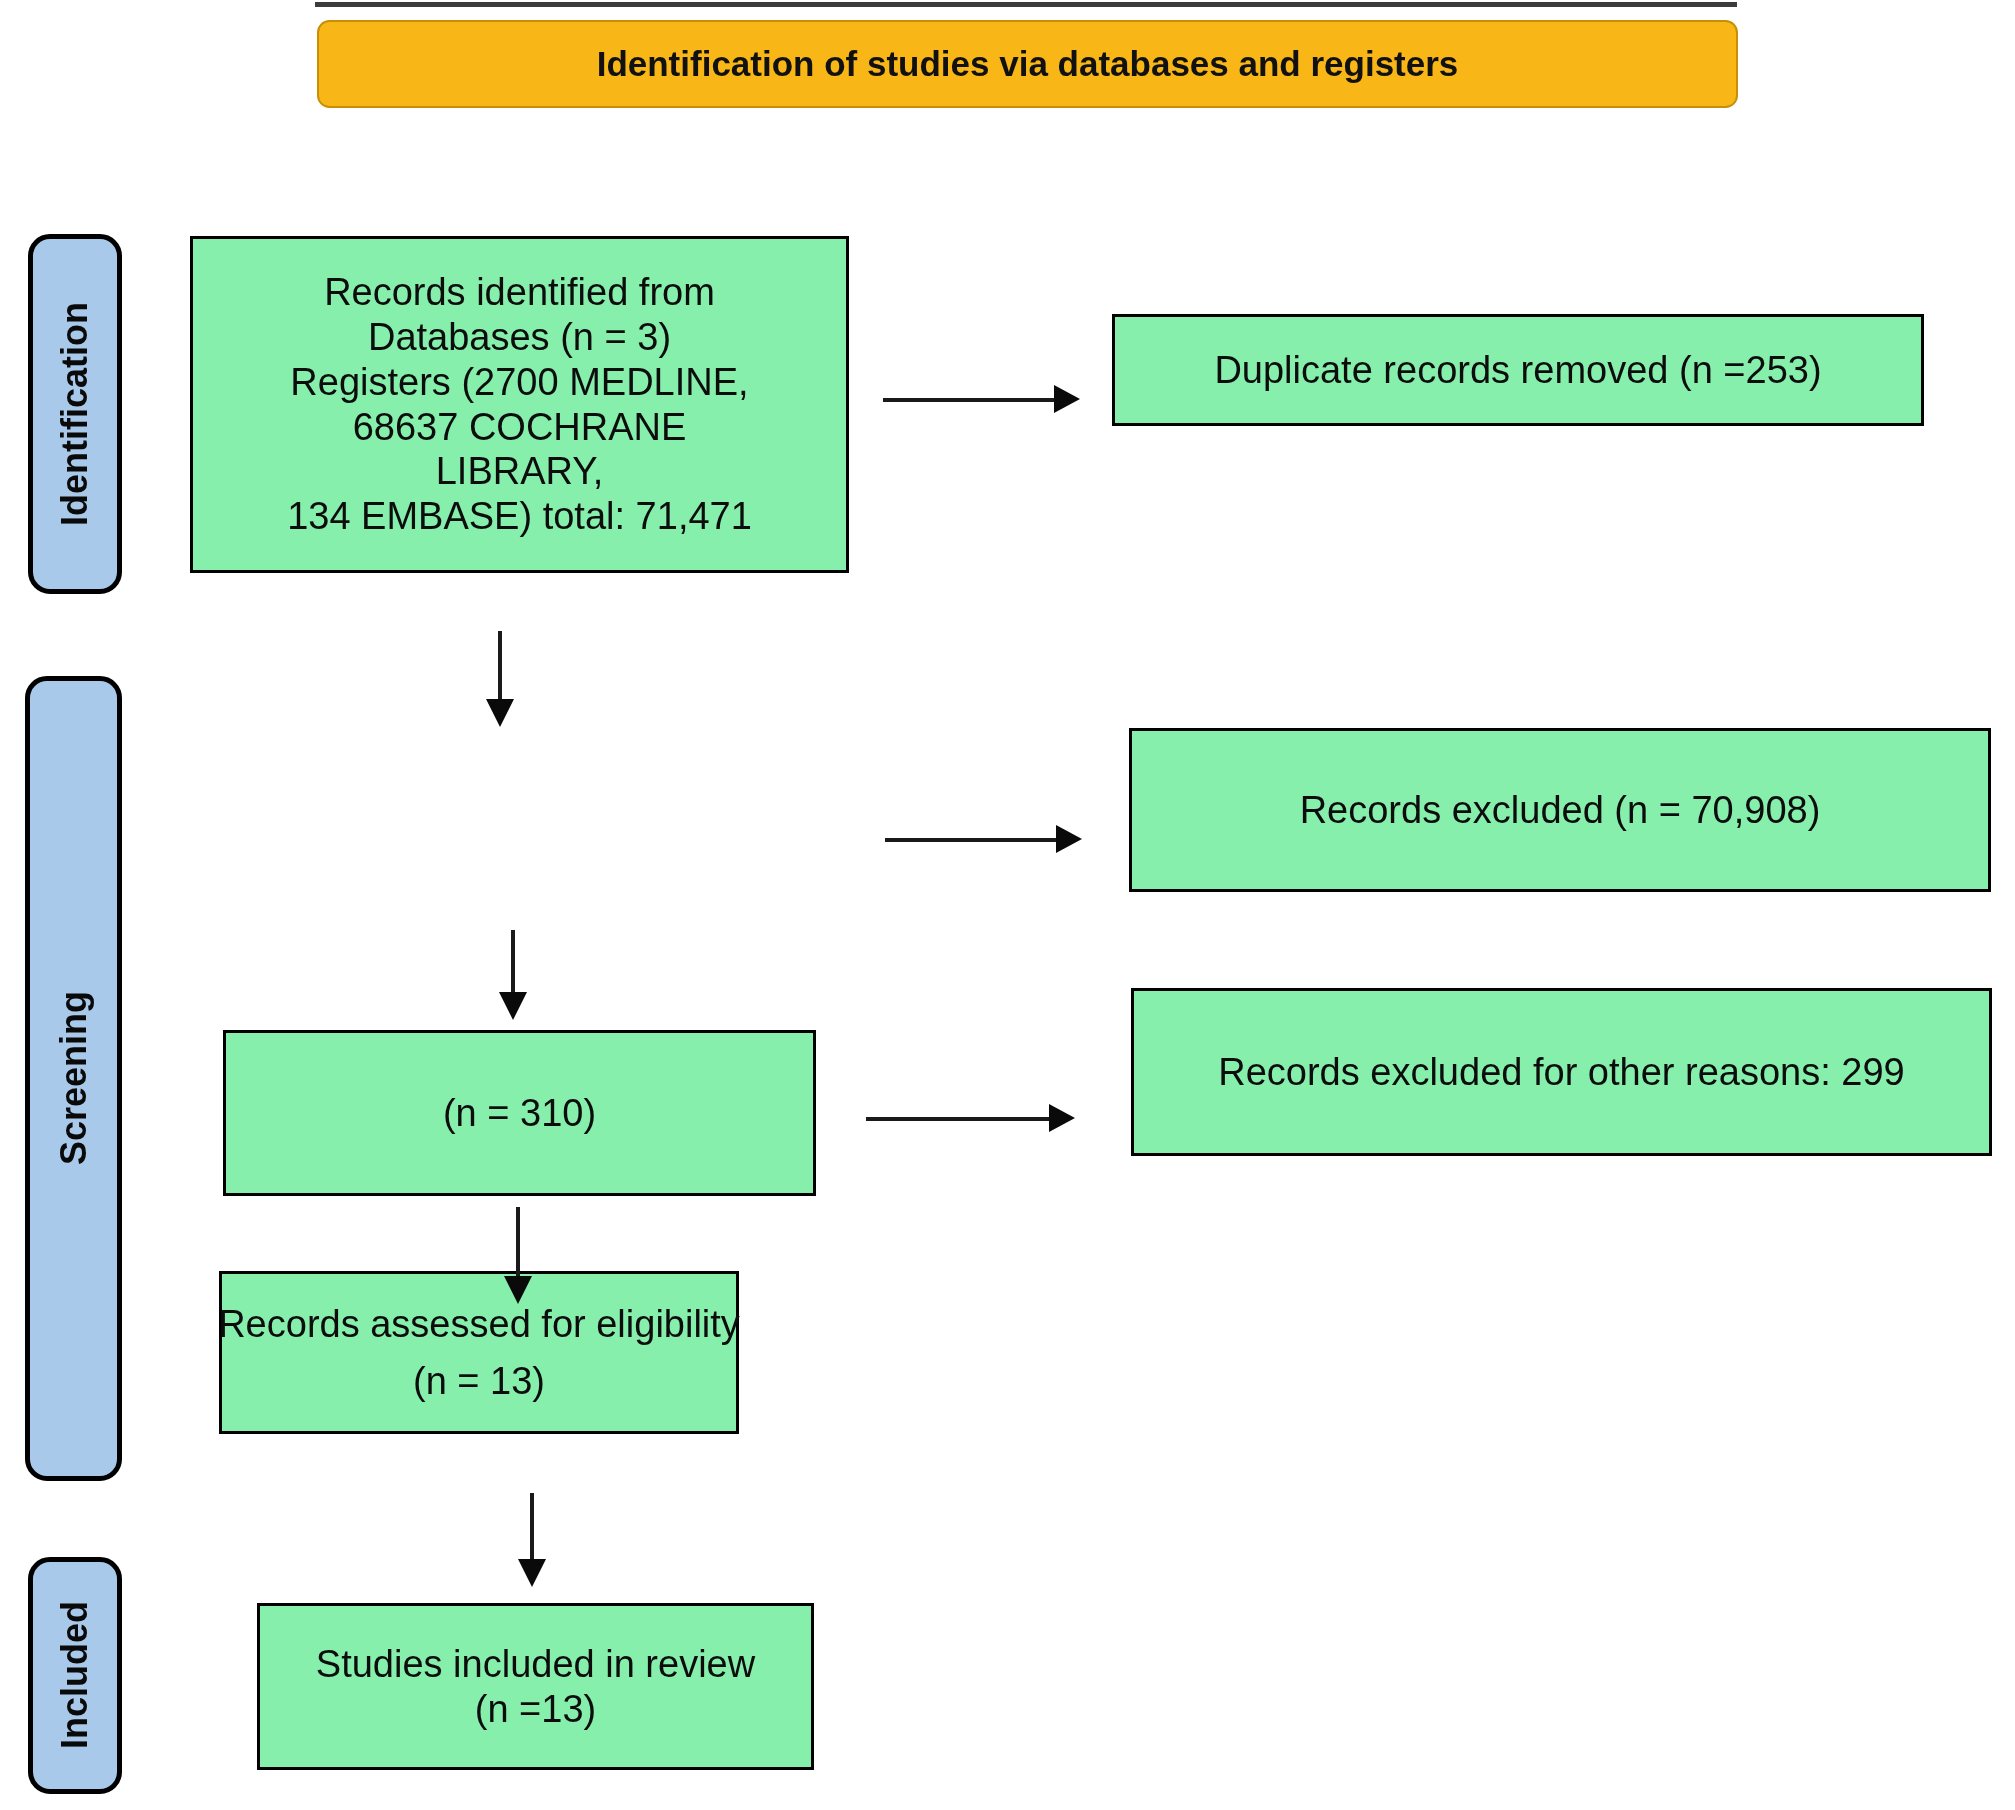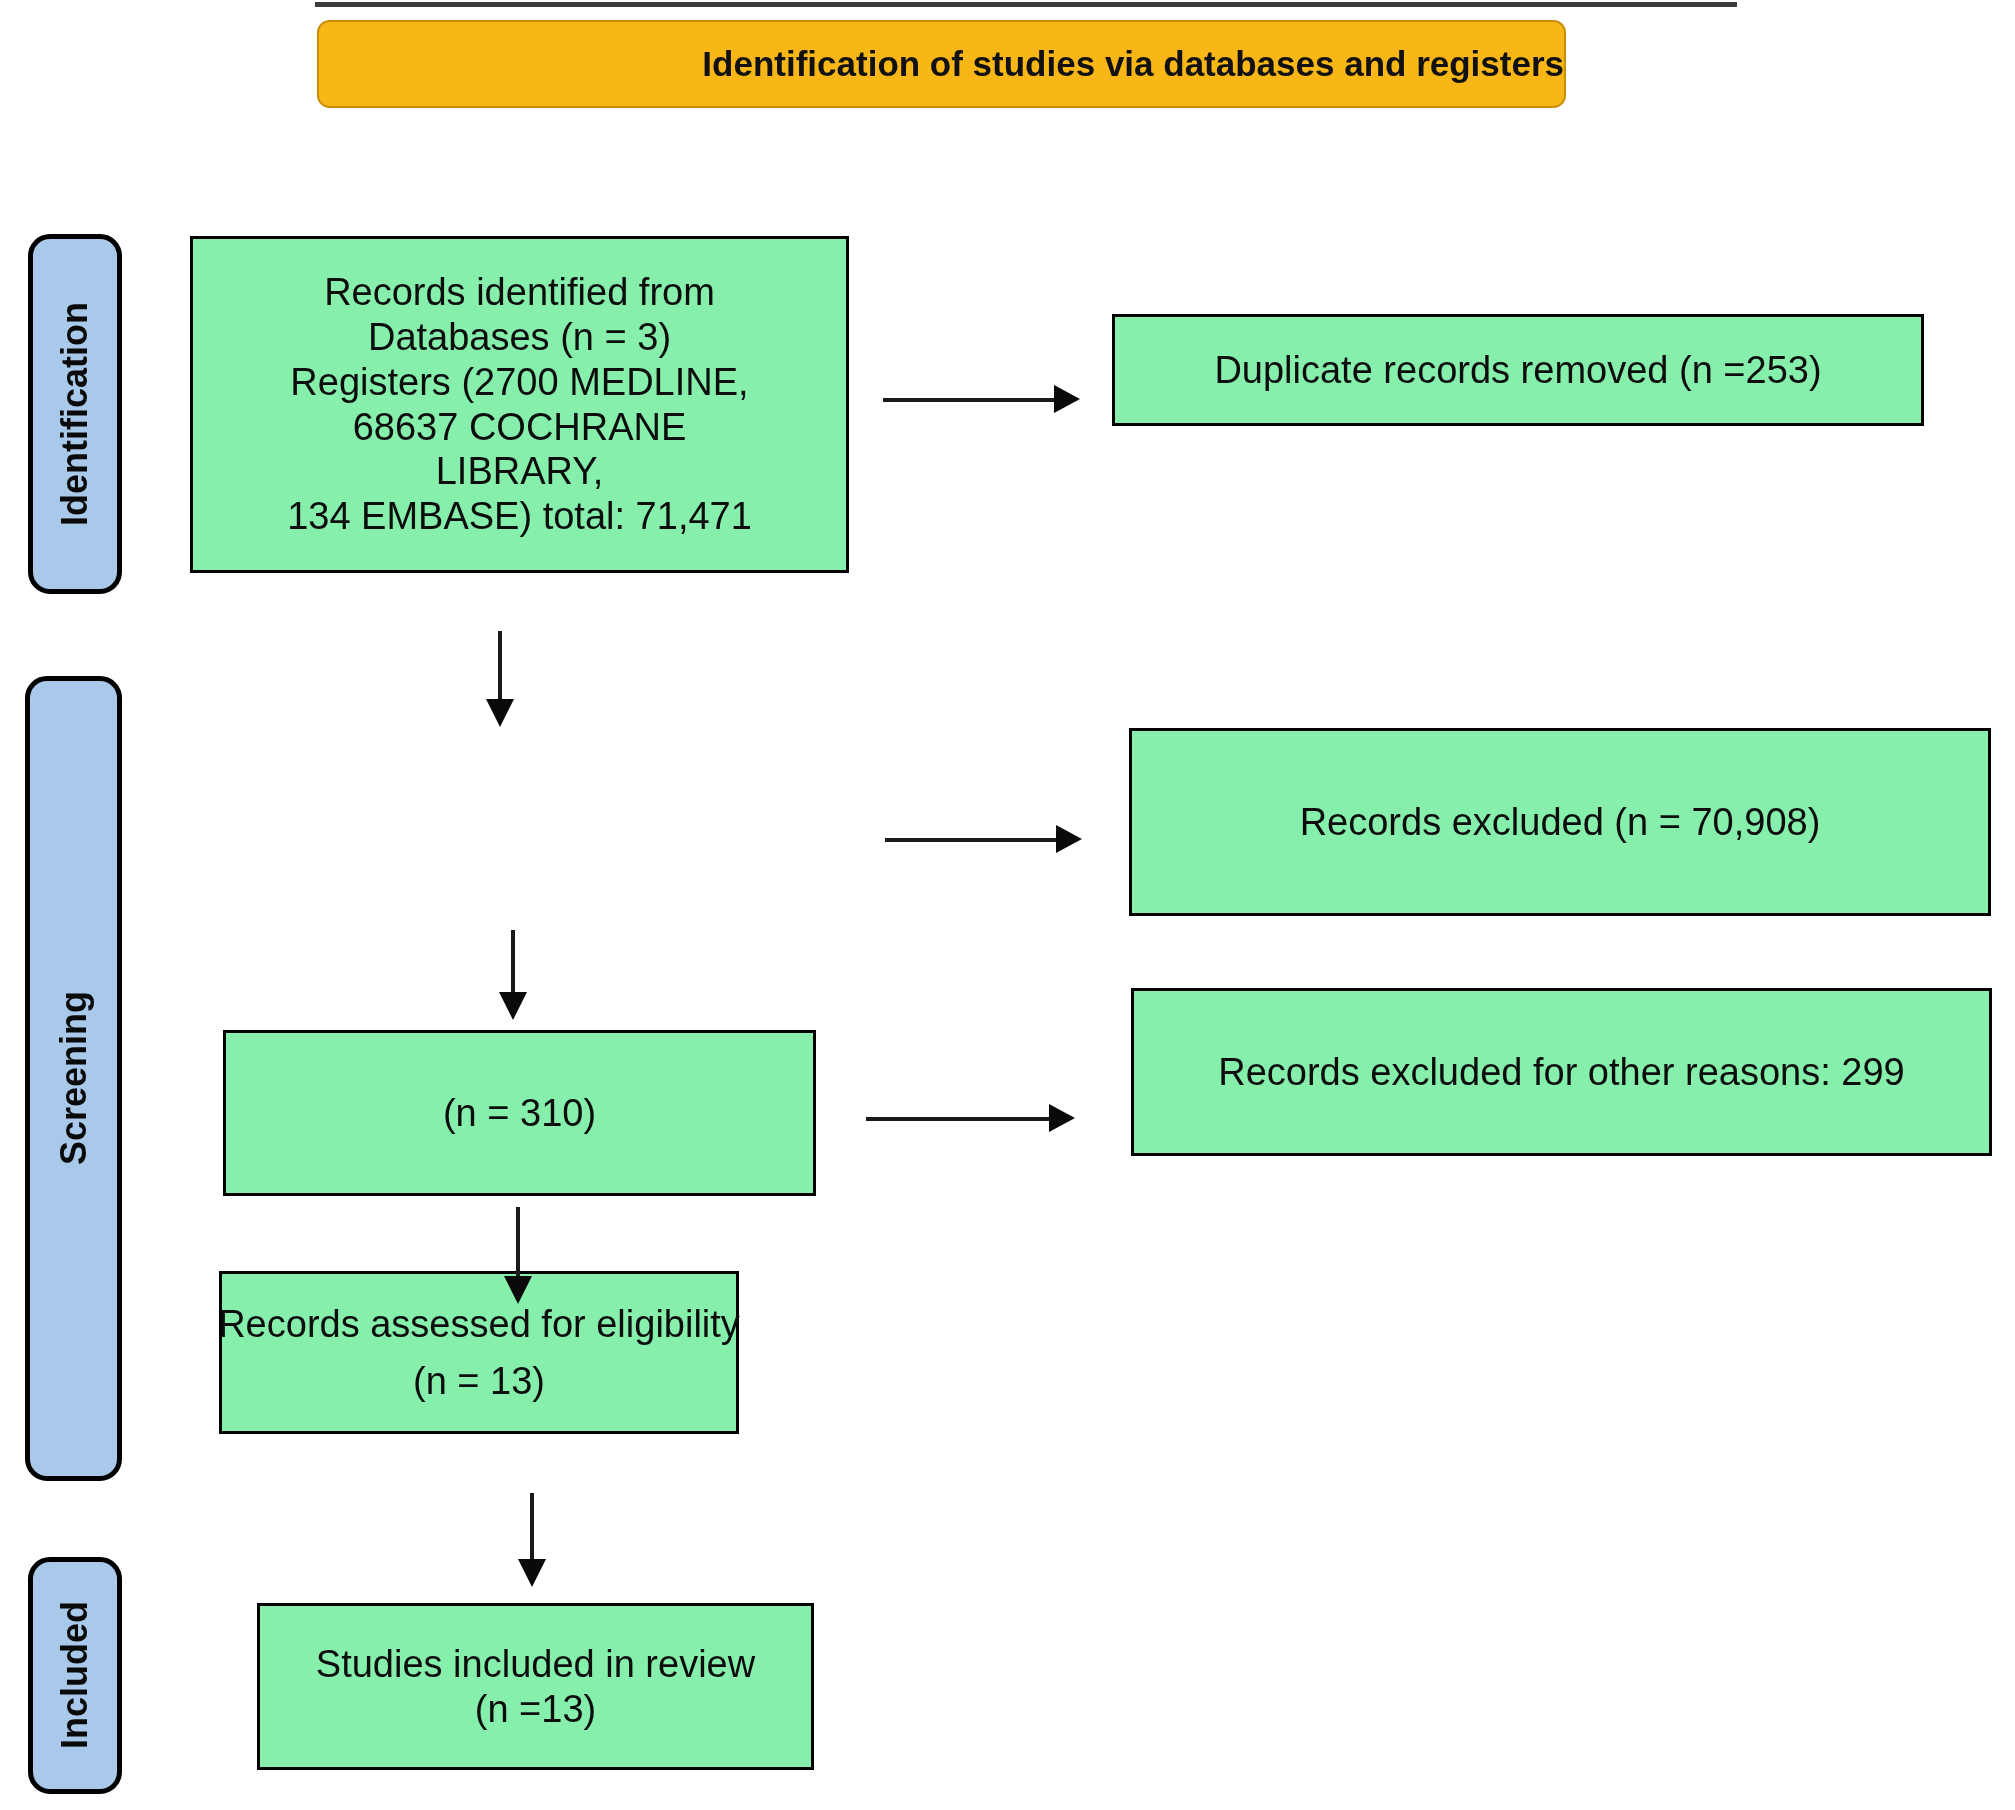--- a/index.html
+++ b/index.html
@@ -9,25 +9,25 @@
     background:#ffffff;
     font-family:"Liberation Sans", sans-serif;
     color:#0d0d0d;
     overflow:hidden;
   }
   .top-line{
     position:absolute;left:315px;top:2.4px;width:1422px;height:4.3px;
     background:#3c3c3c;
   }
   .banner{
-    position:absolute;left:317px;top:20px;width:1249px;height:88px;
+    position:absolute;left:317px;top:20px;width:1421px;height:88px;
     background:#F8B717;
     border:2.9px solid #C88F05;
     border-radius:12.5px;
-    display:flex;align-items:center;justify-content:flex-end;
+    display:flex;align-items:center;justify-content:center;
     box-sizing:border-box;
   }
   .banner span{
     font-size:35px;font-weight:bold;color:#111;letter-spacing:0px;
   }
   .side-label{
     position:absolute;
     background:#A9C9EA;
     border:5.3px solid #000;
     border-radius:22px;
@@ -54,21 +54,21 @@
     padding:4.8px 6.7px;
   }
   .flow-box .line{
     display:block;
     font-size:38px;line-height:1.18;color:#0d0d0d;
     white-space:nowrap;
   }
   .fb-identified{left:190px;top:236px;width:659px;height:337px;}
   .fb-duplicates{left:1112px;top:314px;width:812px;height:112px;}
   .fb-screened{left:179px;top:744px;width:660px;height:185px;}
-  .fb-excluded{left:1129px;top:728px;width:862px;height:188px;}
+  .fb-excluded{left:1129px;top:728px;width:862px;height:164px;}
   .fb-sought{left:223px;top:1030px;width:593px;height:166px;}
   .fb-other{left:1131px;top:988px;width:861px;height:168px;}
   .fb-assessed{left:219px;top:1271px;width:520px;height:163px;gap:12px;}
   .fb-included-review{left:257px;top:1603px;width:557px;height:167px;}
 
   .arrow{position:absolute;}
   .h-line{position:absolute;height:3.4px;background:#1a1a1a;top:0;left:0;}
   .v-line{position:absolute;width:3.4px;background:#1a1a1a;top:0;left:0;}
   .head-right{
     position:absolute;width:0;height:0;

